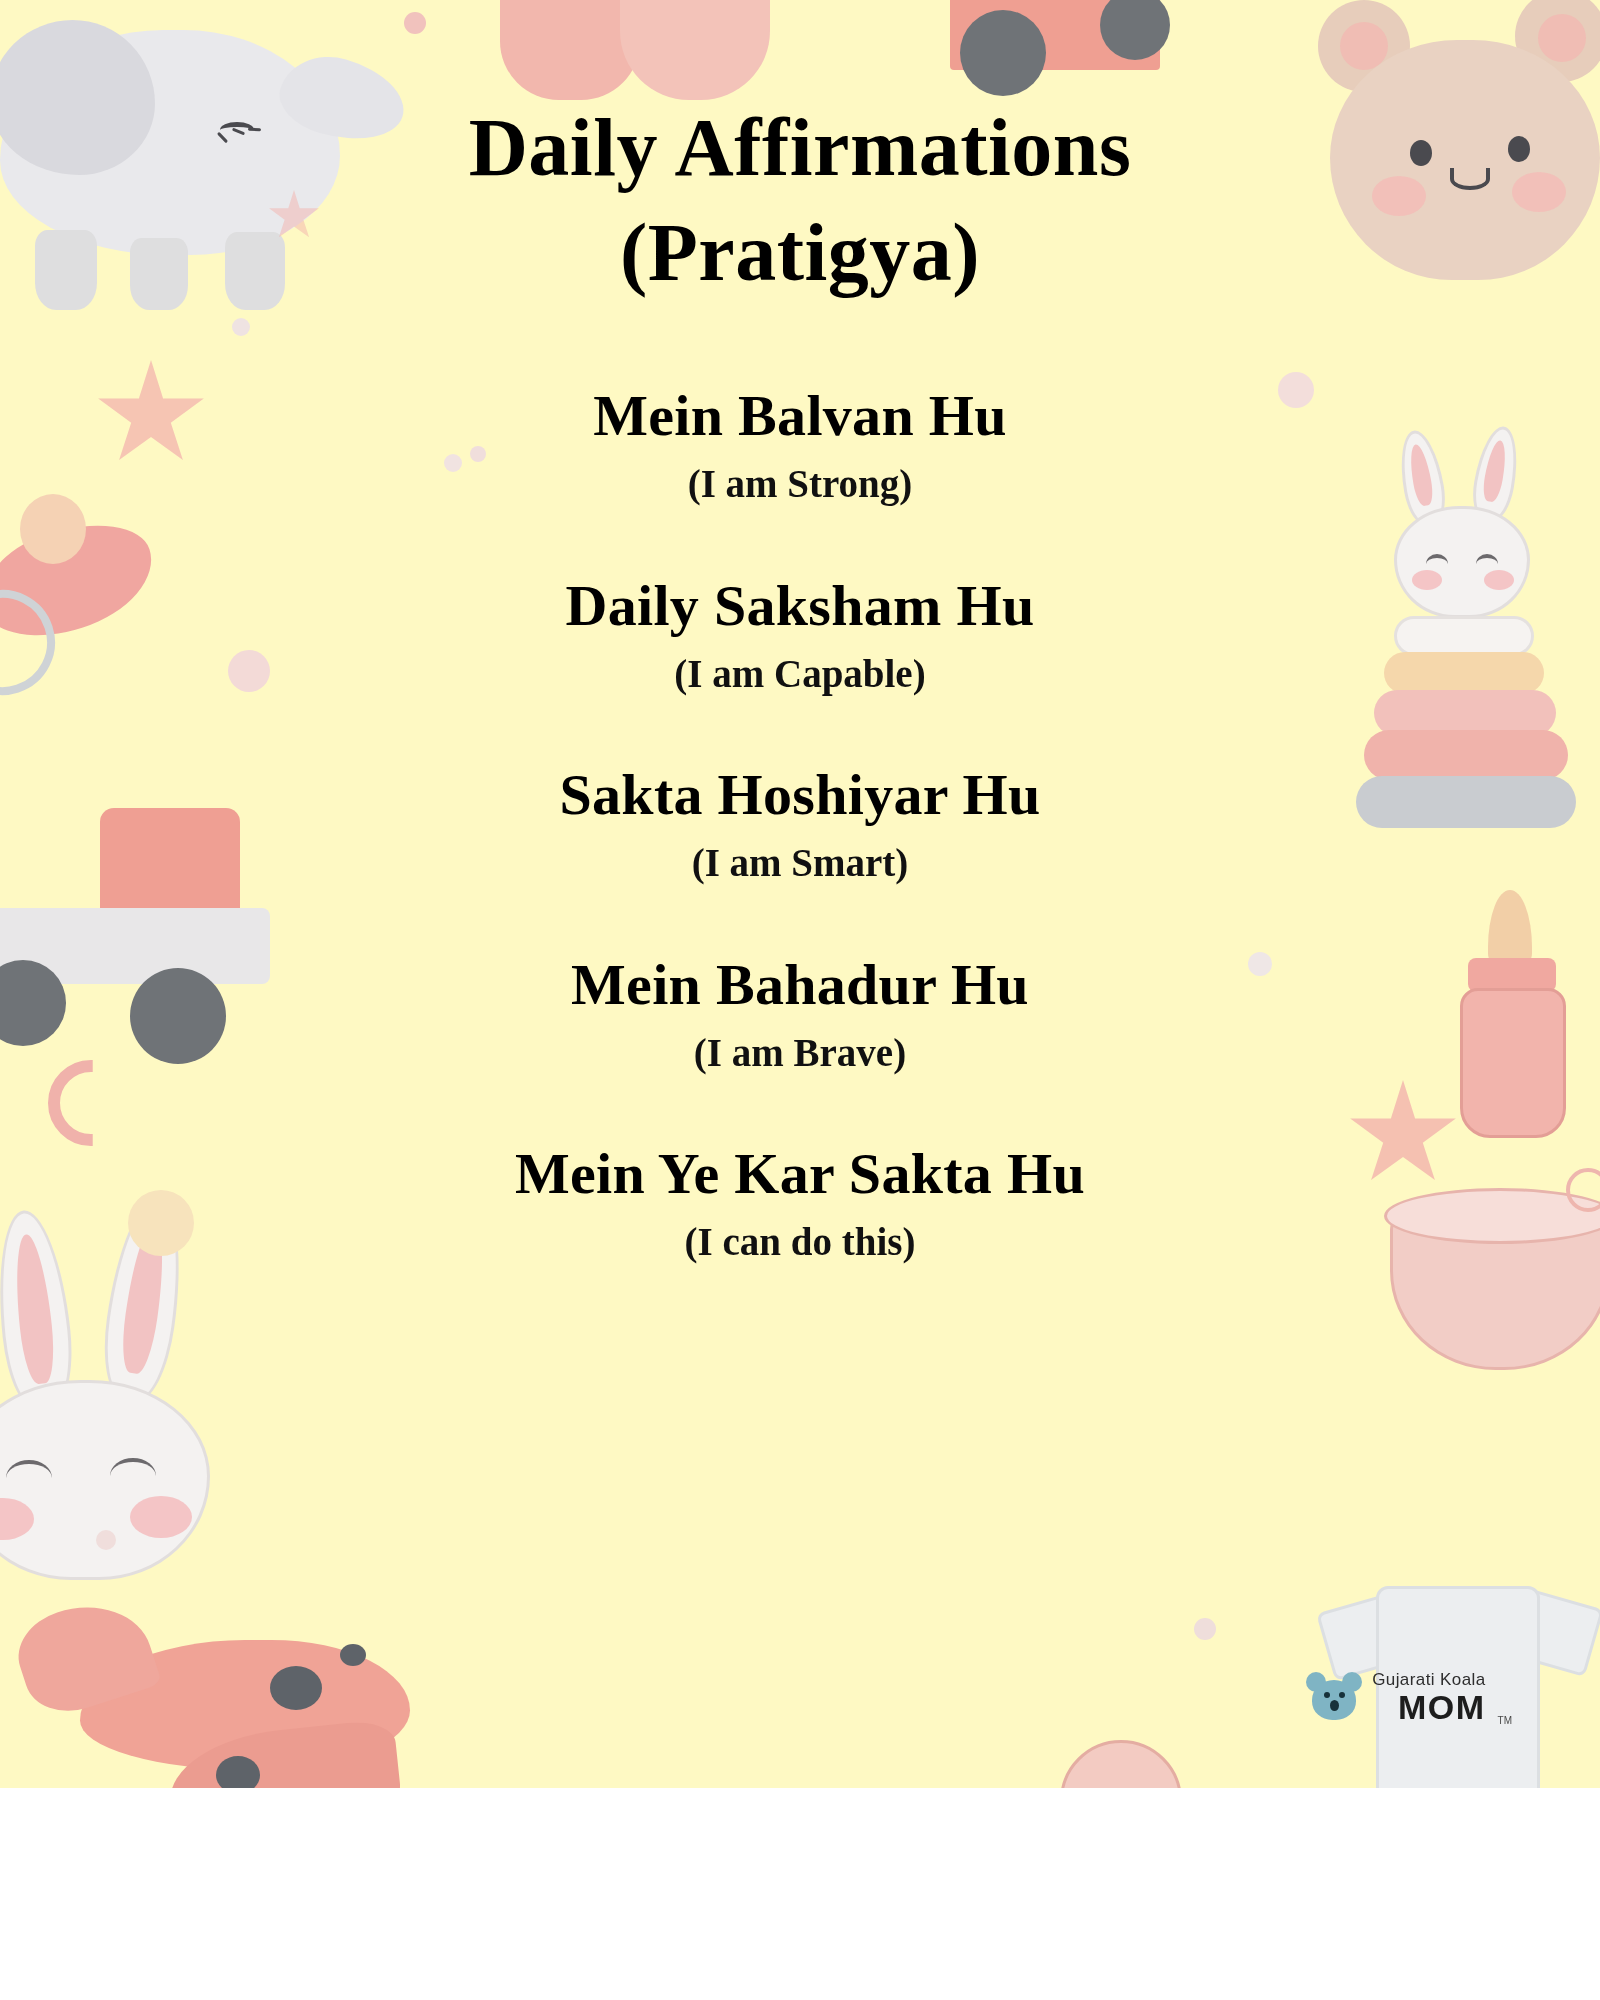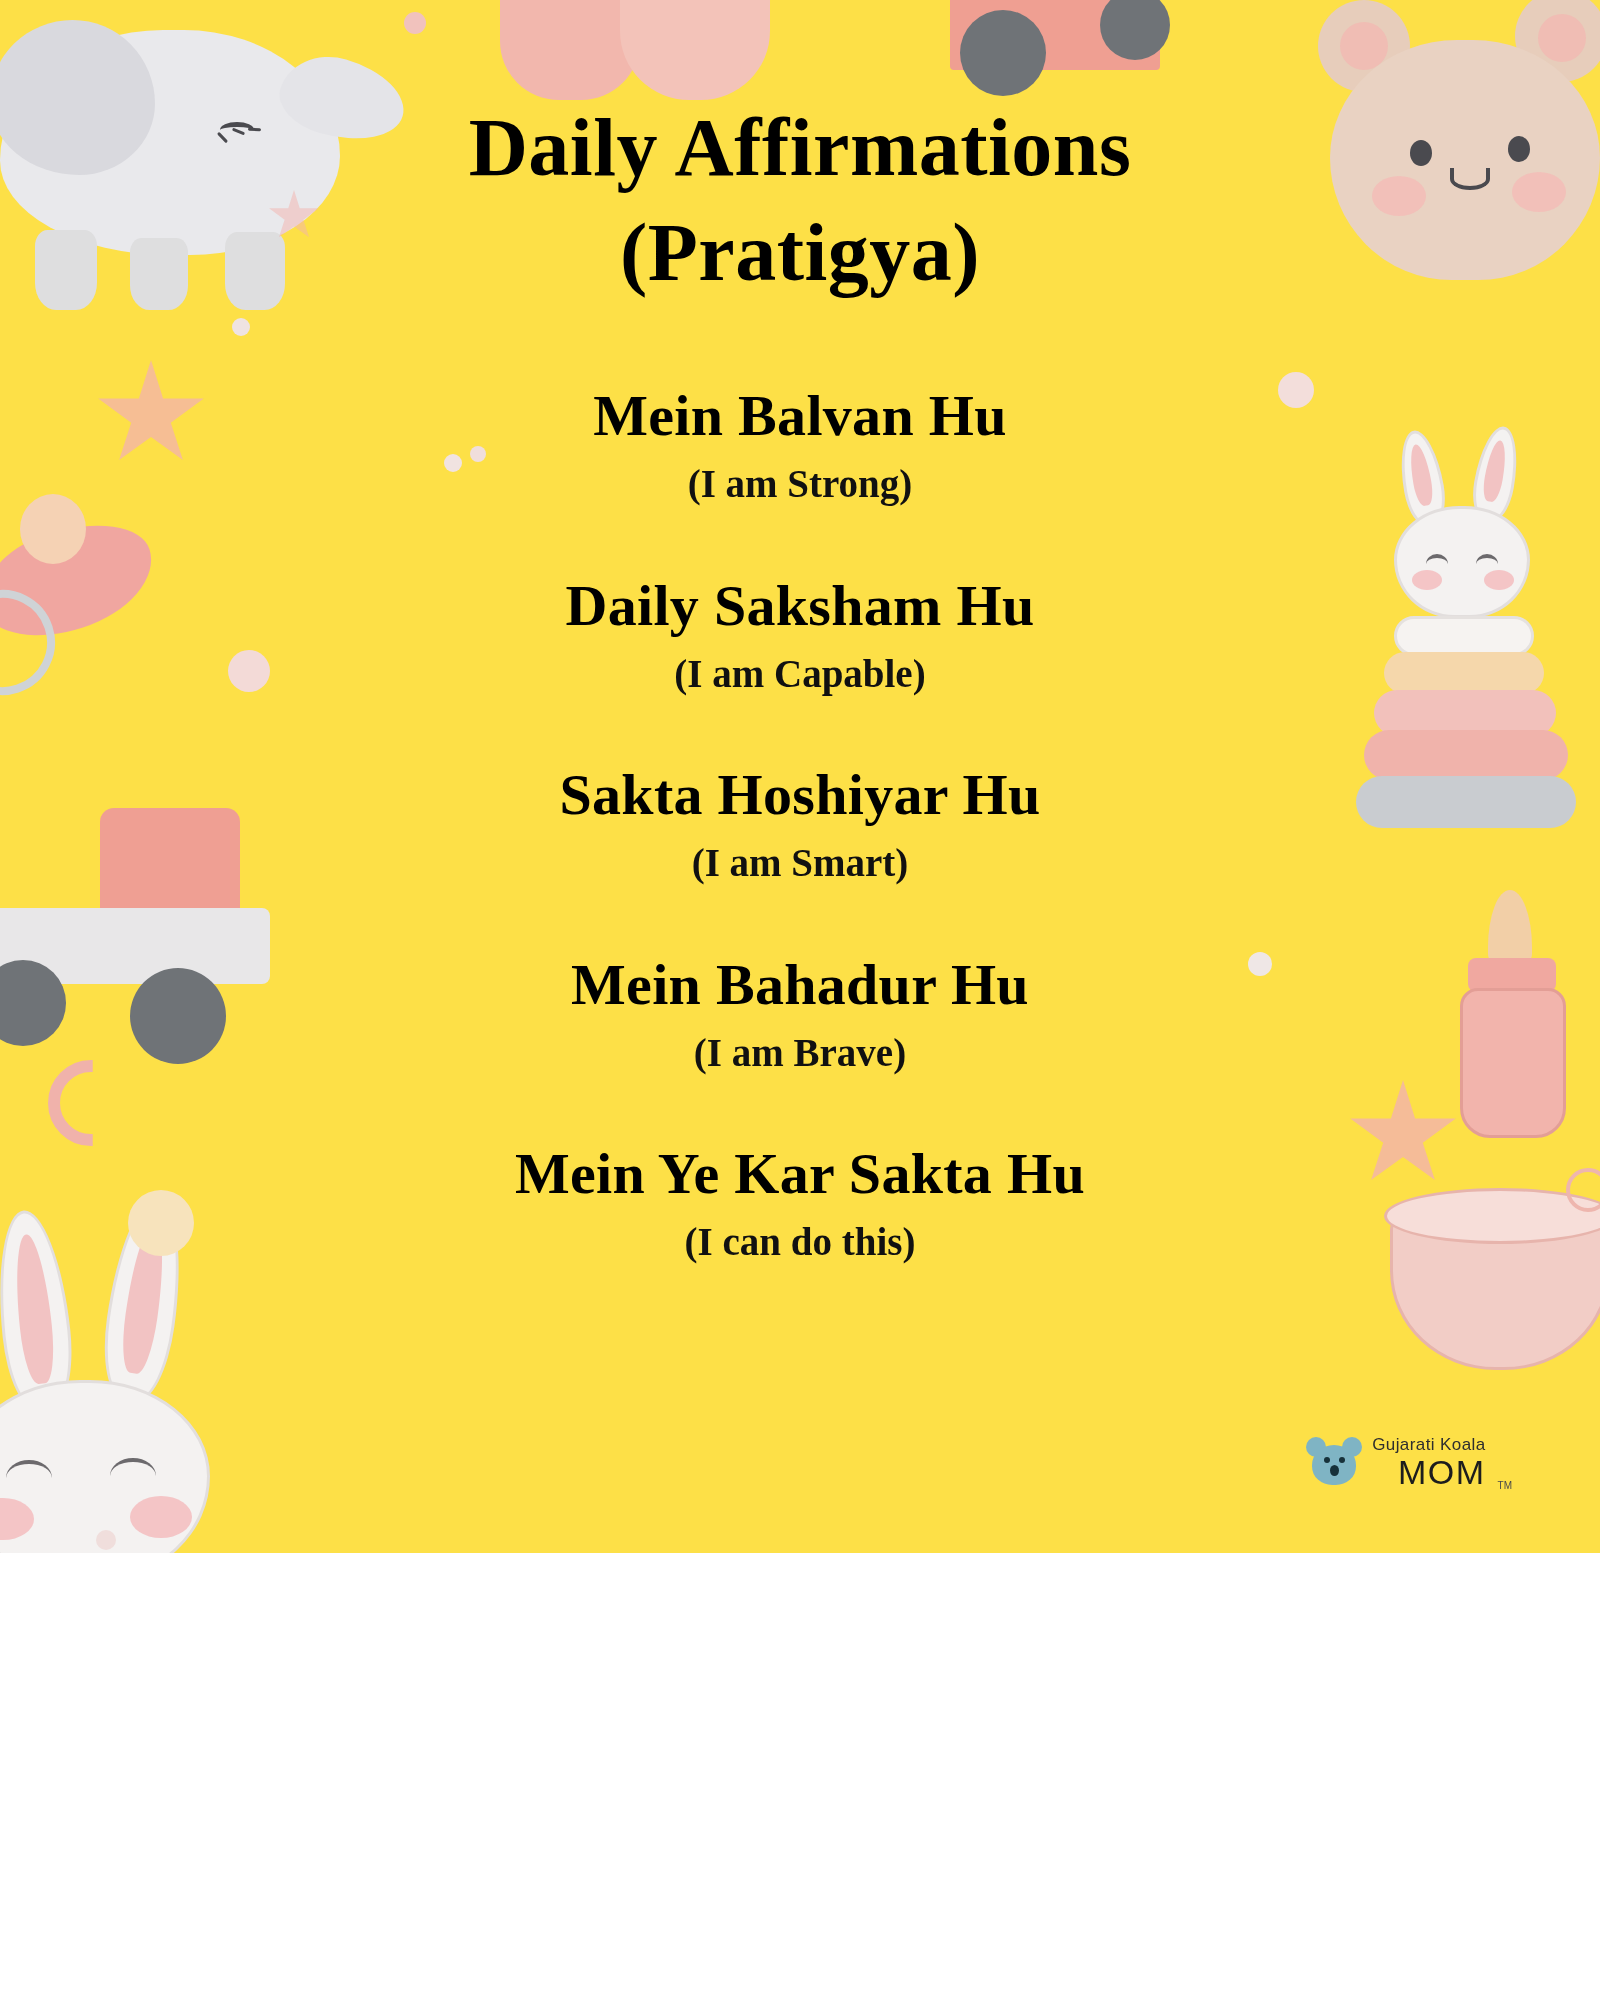--- a/index.html
+++ b/index.html
@@ -13,22 +13,22 @@
     font-family: "Liberation Serif", serif;
     background: #ffffff;
     position: relative;
     overflow: hidden;
   }
 
   
   .poster {
     position: relative;
     width: 1600px;
-    height: 1553px;
-    background: #fde047;
+    height: 1788px;
+    background: #fef9c3;
     overflow: hidden;
   }
 
   
   .decor-layer {
     position: absolute;
     inset: 0;
     pointer-events: none;
   }
 
@@ -391,21 +391,21 @@
     line-height: 1;
   }
   .logo-top {
     font-family: "Liberation Sans", sans-serif;
     font-size: 17px;
     color: #2e2e2e;
     letter-spacing: 0.4px;
   }
   .logo-bottom {
     font-family: "Liberation Sans", sans-serif;
-    font-weight: normal;
+    font-weight: bold;
     font-size: 34px;
     color: #1d1d1d;
     letter-spacing: 1.5px;
     margin-top: 2px;
   }
   .logo-tm {
     font-family: "Liberation Sans", sans-serif;
     font-size: 10px;
     color: #4a4a4a;
     align-self: flex-end;

